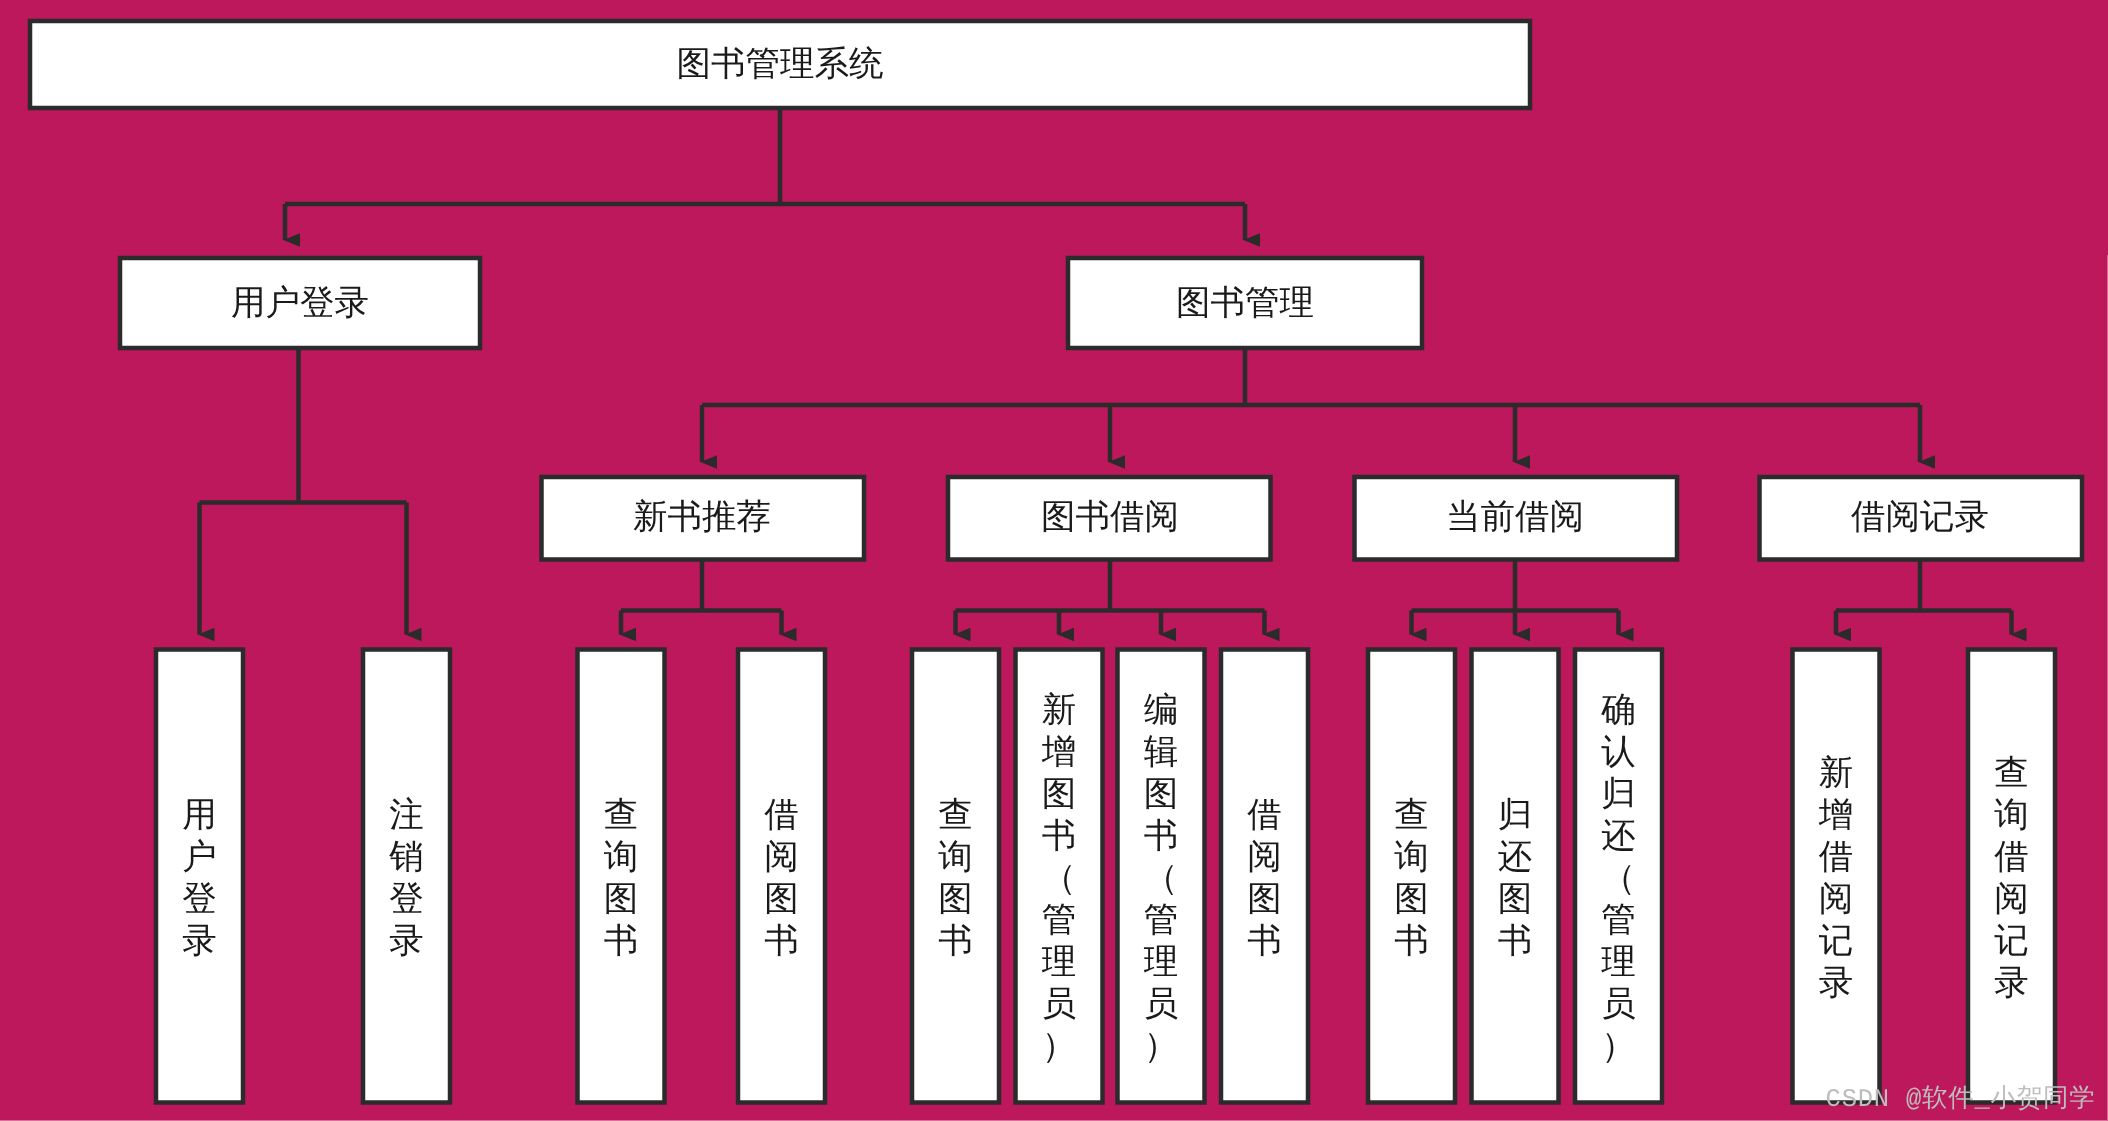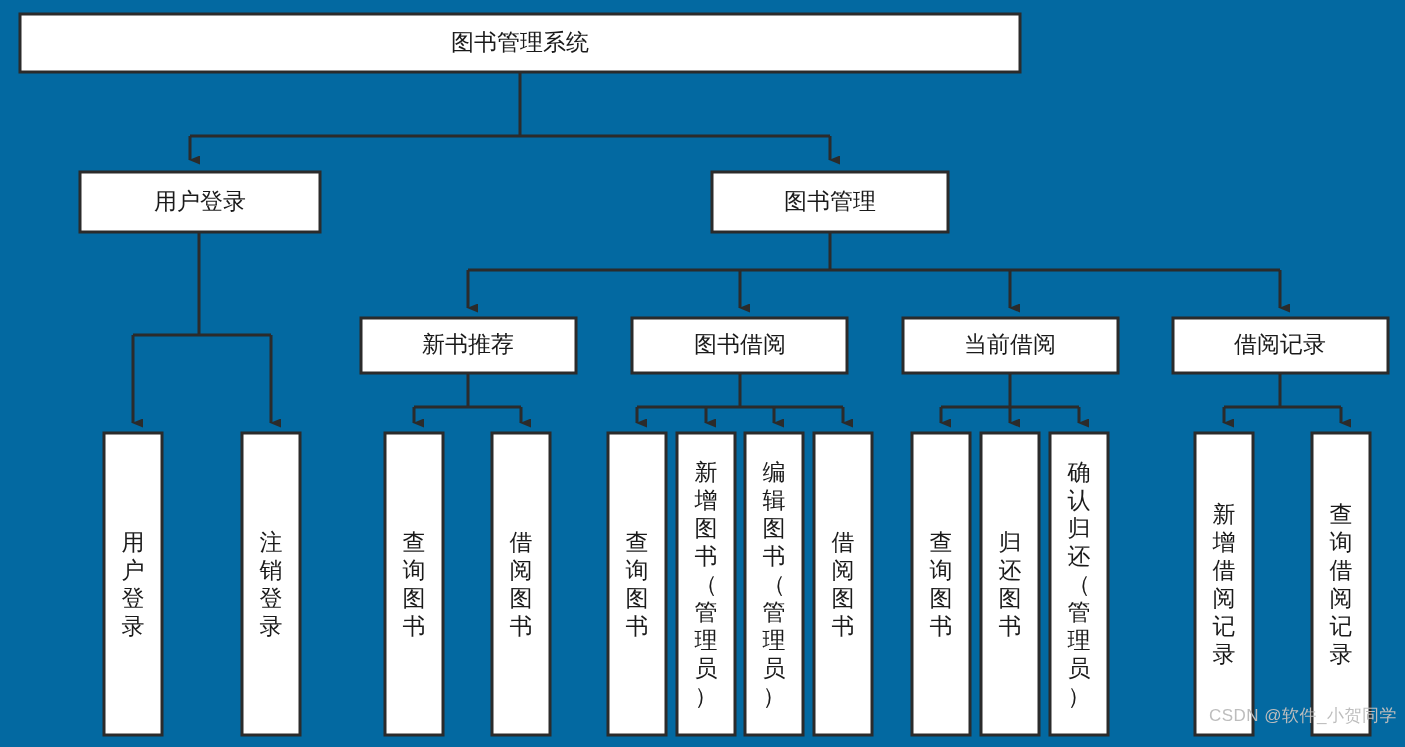--- a/index.html
+++ b/index.html
@@ -1,34 +1,34 @@
 <!DOCTYPE html>
 <html><head>
 <meta charset="utf-8">
 <style>
   html,body{margin:0;padding:0;background:#ffffff;}
   body{
     width:1405px;height:747px;overflow:hidden;
     font-family:"Liberation Sans","DejaVu Sans",sans-serif;
   }
-  #stage{position:relative;width:1405px;height:747px;background:#0369a1;}
+  #stage{position:relative;width:1405px;height:747px;background:#be185d;}
   svg#diagram{position:absolute;left:0;top:0;width:1405px;height:747px;display:block;}
   .node-rect{fill:#ffffff;stroke:#2b2b2b;stroke-width:3;}
   .conn{stroke:#2b2b2b;stroke-width:3;fill:none;stroke-linecap:butt;}
   .node-label{
     font-family:"Liberation Sans","DejaVu Sans",sans-serif;
     fill:#1a1a1a;font-size:23px;text-anchor:middle;dominant-baseline:middle;
   }
   .leaf-label{
     font-family:"Liberation Sans","DejaVu Sans",sans-serif;
     fill:#1a1a1a;font-size:23px;text-anchor:middle;
   }
   .watermark{
-    position:absolute;right:8px;bottom:20px;
-    font-family:Liberation Sans, sans-serif;
+    position:absolute;right:8px;bottom:4px;
+    font-family:Liberation Mono, monospace;
     font-size:17px;color:#bdbdbd;letter-spacing:.5px;white-space:nowrap;
     pointer-events:none;user-select:none;margin-top:21px;
   }
 </style>
 </head>
 <body>
 
 <div id="stage">
 
   <svg id="diagram" viewBox="0 0 1405 747">

